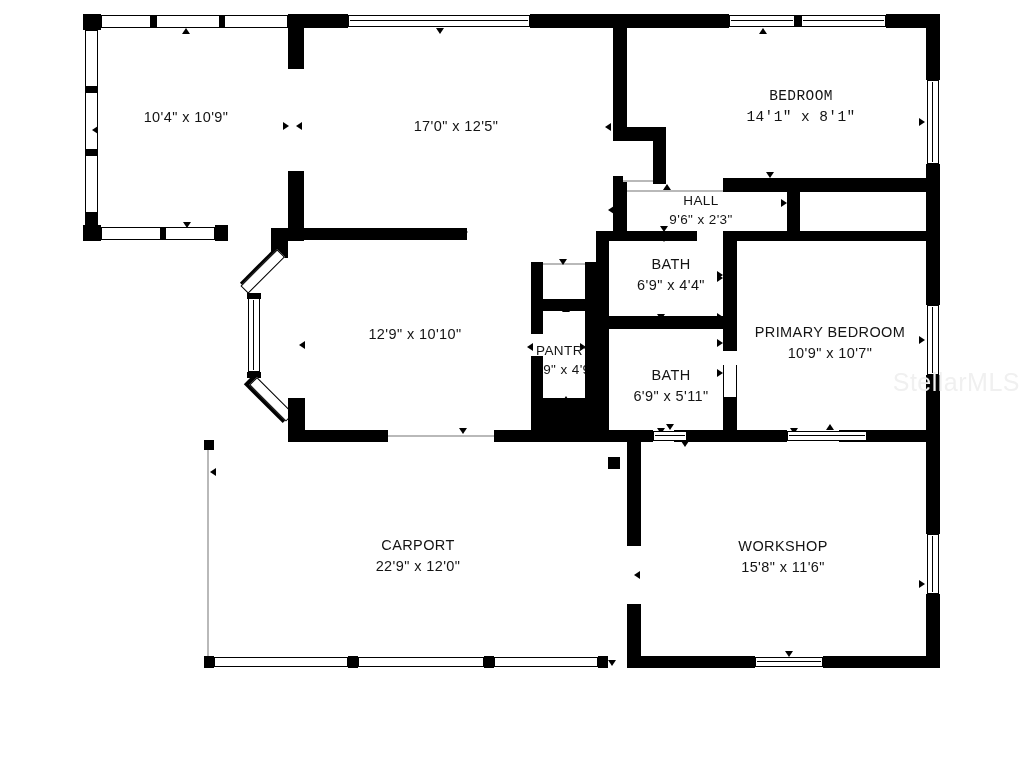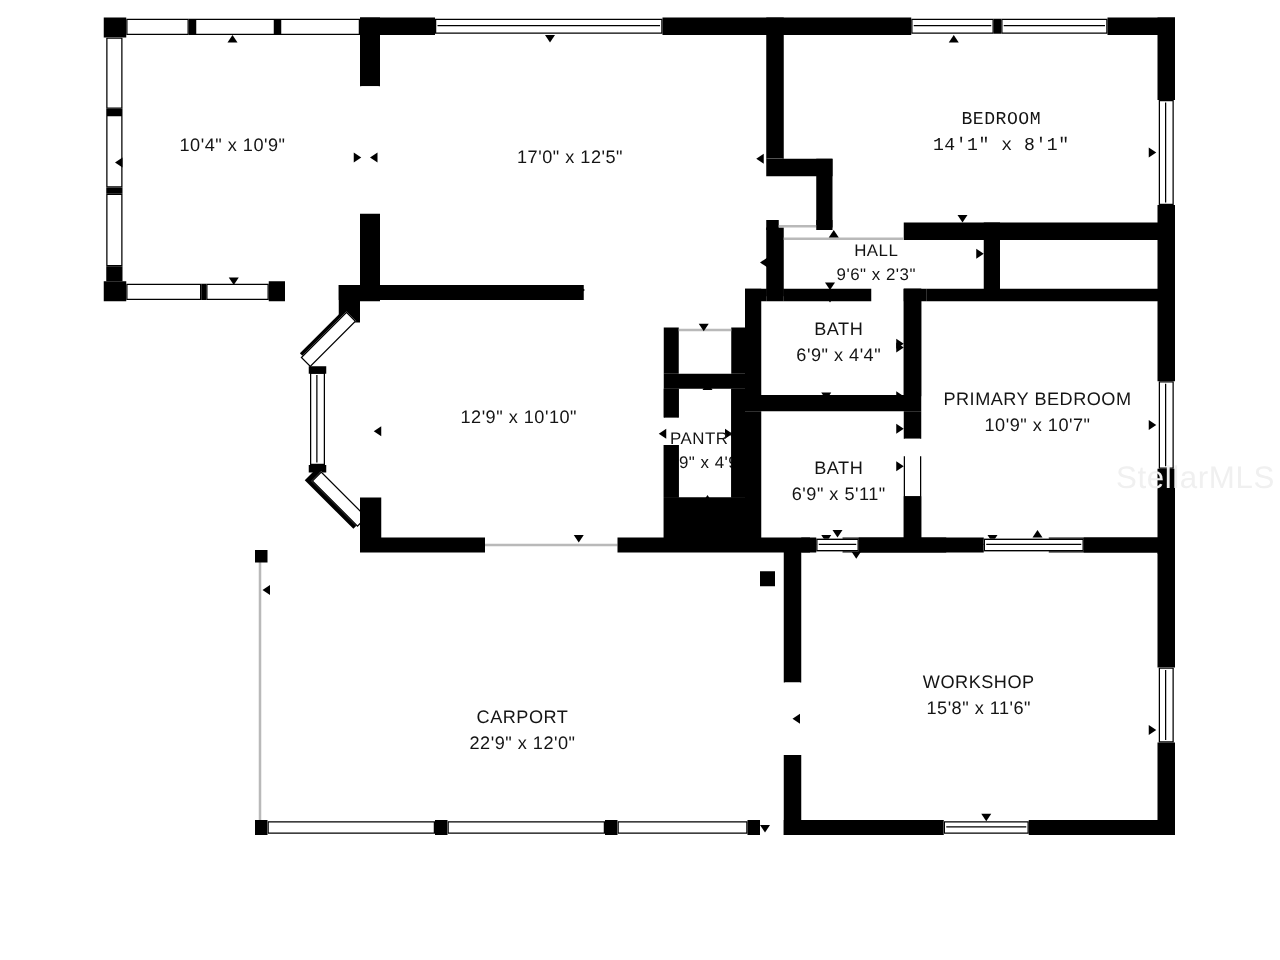--- a/index.html
+++ b/index.html
@@ -149,21 +149,21 @@
   <div class="wall" style="left:723px;top:365px;width:14px;height:76px;"></div>
   <div class="ar rt" style="left:717px;top:274px;"></div>
   <div class="ar rt" style="left:717px;top:339px;"></div>
 
   <div class="wall" style="left:926px;top:240px;width:14px;height:65px;"></div>
   <div class="winmul" style="left:927px;top:305px;width:12px;height:70px;"></div>
   <div class="winline" style="left:932px;top:307px;width:1.4px;height:66px;"></div>
   <div class="wall" style="left:926px;top:375px;width:14px;height:68px;"></div>
   <div class="ar rt" style="left:919px;top:336px;"></div>
 
-  <div class="label" style="left:752px;top:310px;width:156px;">
+  <div class="label" style="left:752px;top:322px;width:156px;">
     <span class="nm">PRIMARY BEDROOM</span>
     <span class="dm">10'9" x 10'7"</span>
   </div>
 
   <div class="wall" style="left:596px;top:231px;width:17px;height:10px;"></div>
   <div class="wall" style="left:596px;top:231px;width:13px;height:85px;"></div>
   <div class="wall" style="left:723px;top:231px;width:14px;height:85px;"></div>
   <div class="wall" style="left:596px;top:316px;width:141px;height:13px;"></div>
   <div class="ar dn" style="left:660px;top:236px;"></div>
   <div class="ar lf" style="left:599px;top:271px;"></div>
@@ -255,21 +255,21 @@
   <div class="ar dn" style="left:608px;top:660px;"></div>
 
   <div class="wall" style="left:627px;top:440px;width:14px;height:40px;"></div>
   <div class="wall" style="left:627px;top:480px;width:14px;height:66px;"></div>
   <div class="fill" style="left:608px;top:457px;width:12px;height:12px;"></div>
   <div class="open" style="left:628px;top:546px;width:12px;height:58px;"></div>
   <div class="wall" style="left:627px;top:604px;width:14px;height:64px;"></div>
   <div class="ar rt" style="left:632px;top:470px;"></div>
   <div class="ar lf" style="left:634px;top:571px;"></div>
 
-  <div class="label" style="left:340px;top:535px;width:156px;margin-top:29px;">
+  <div class="label" style="left:340px;top:535px;width:156px;">
     <span class="nm">CARPORT</span>
     <span class="dm">22'9" x 12'0"</span>
   </div>
 
   <div class="wall" style="left:641px;top:430px;width:7px;height:12px;"></div>
   <div class="winmul" style="left:648px;top:431px;width:26px;height:10px;"></div>
   <div class="winline" style="left:650px;top:435px;width:22px;height:1.2px;"></div>
   <div class="wall" style="left:674px;top:430px;width:83px;height:12px;"></div>
   <div class="winmul" style="left:757px;top:431px;width:82px;height:10px;"></div>
   <div class="winline" style="left:759px;top:435px;width:78px;height:1.2px;"></div>

